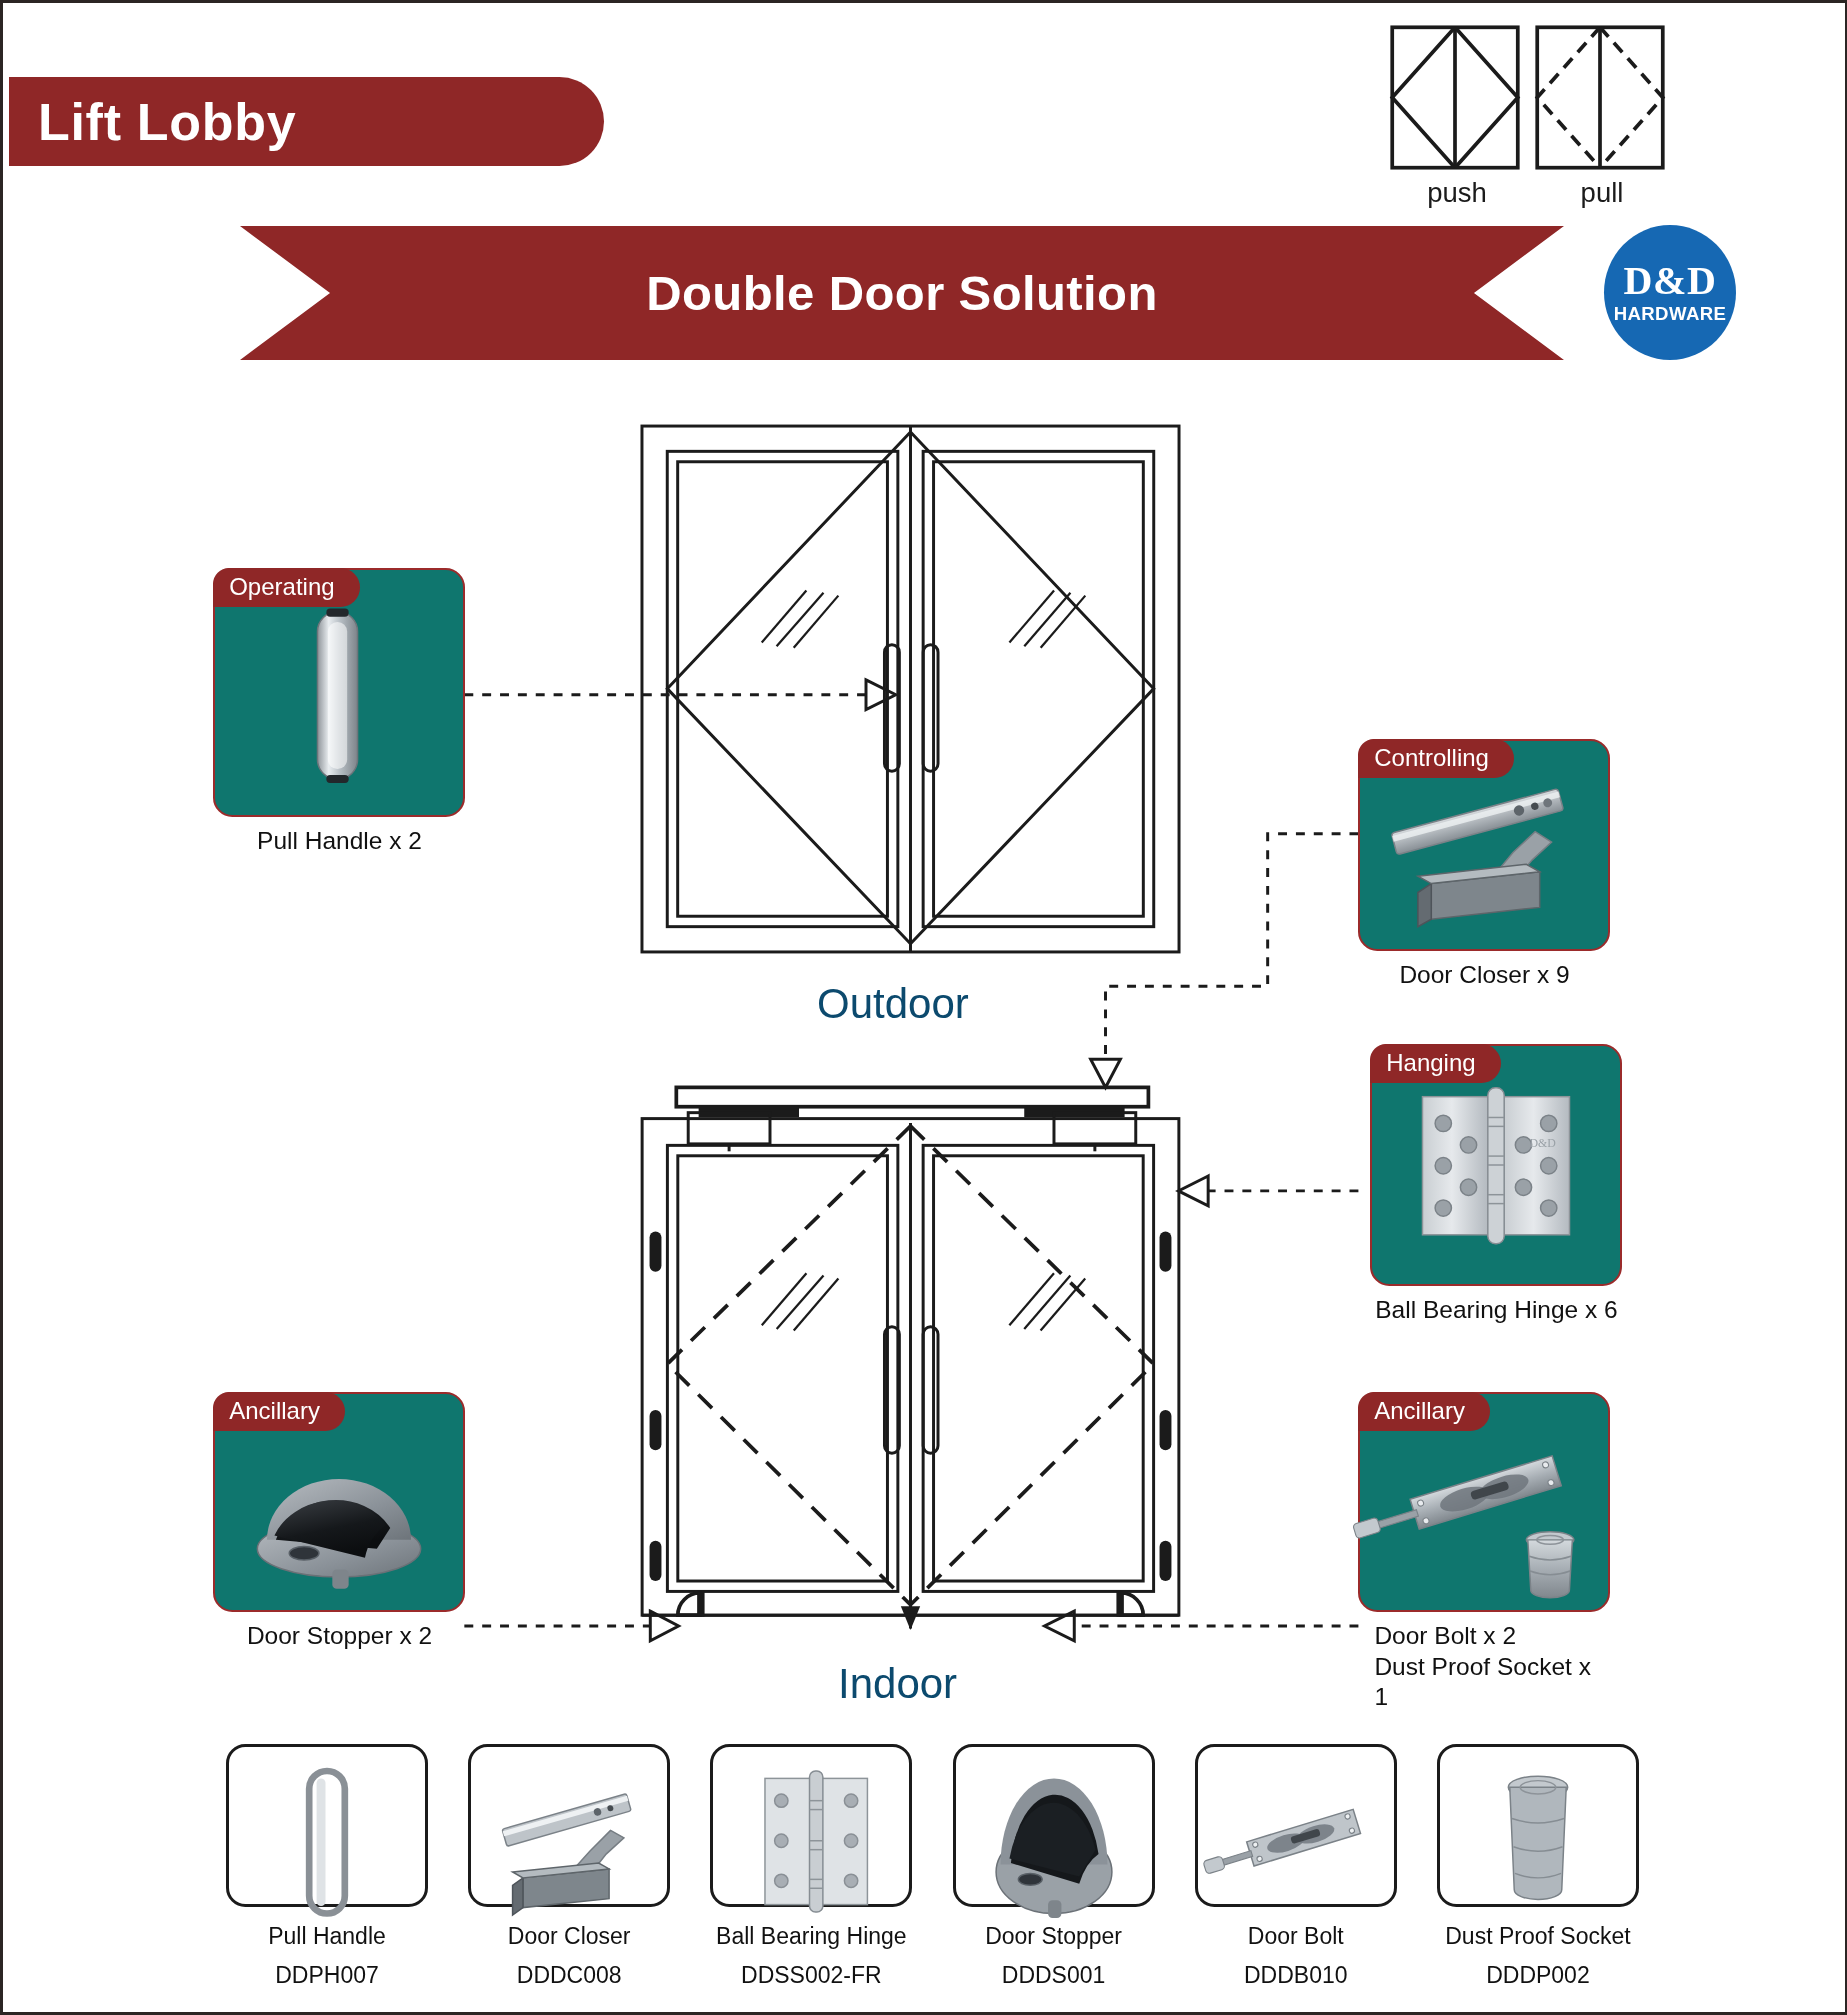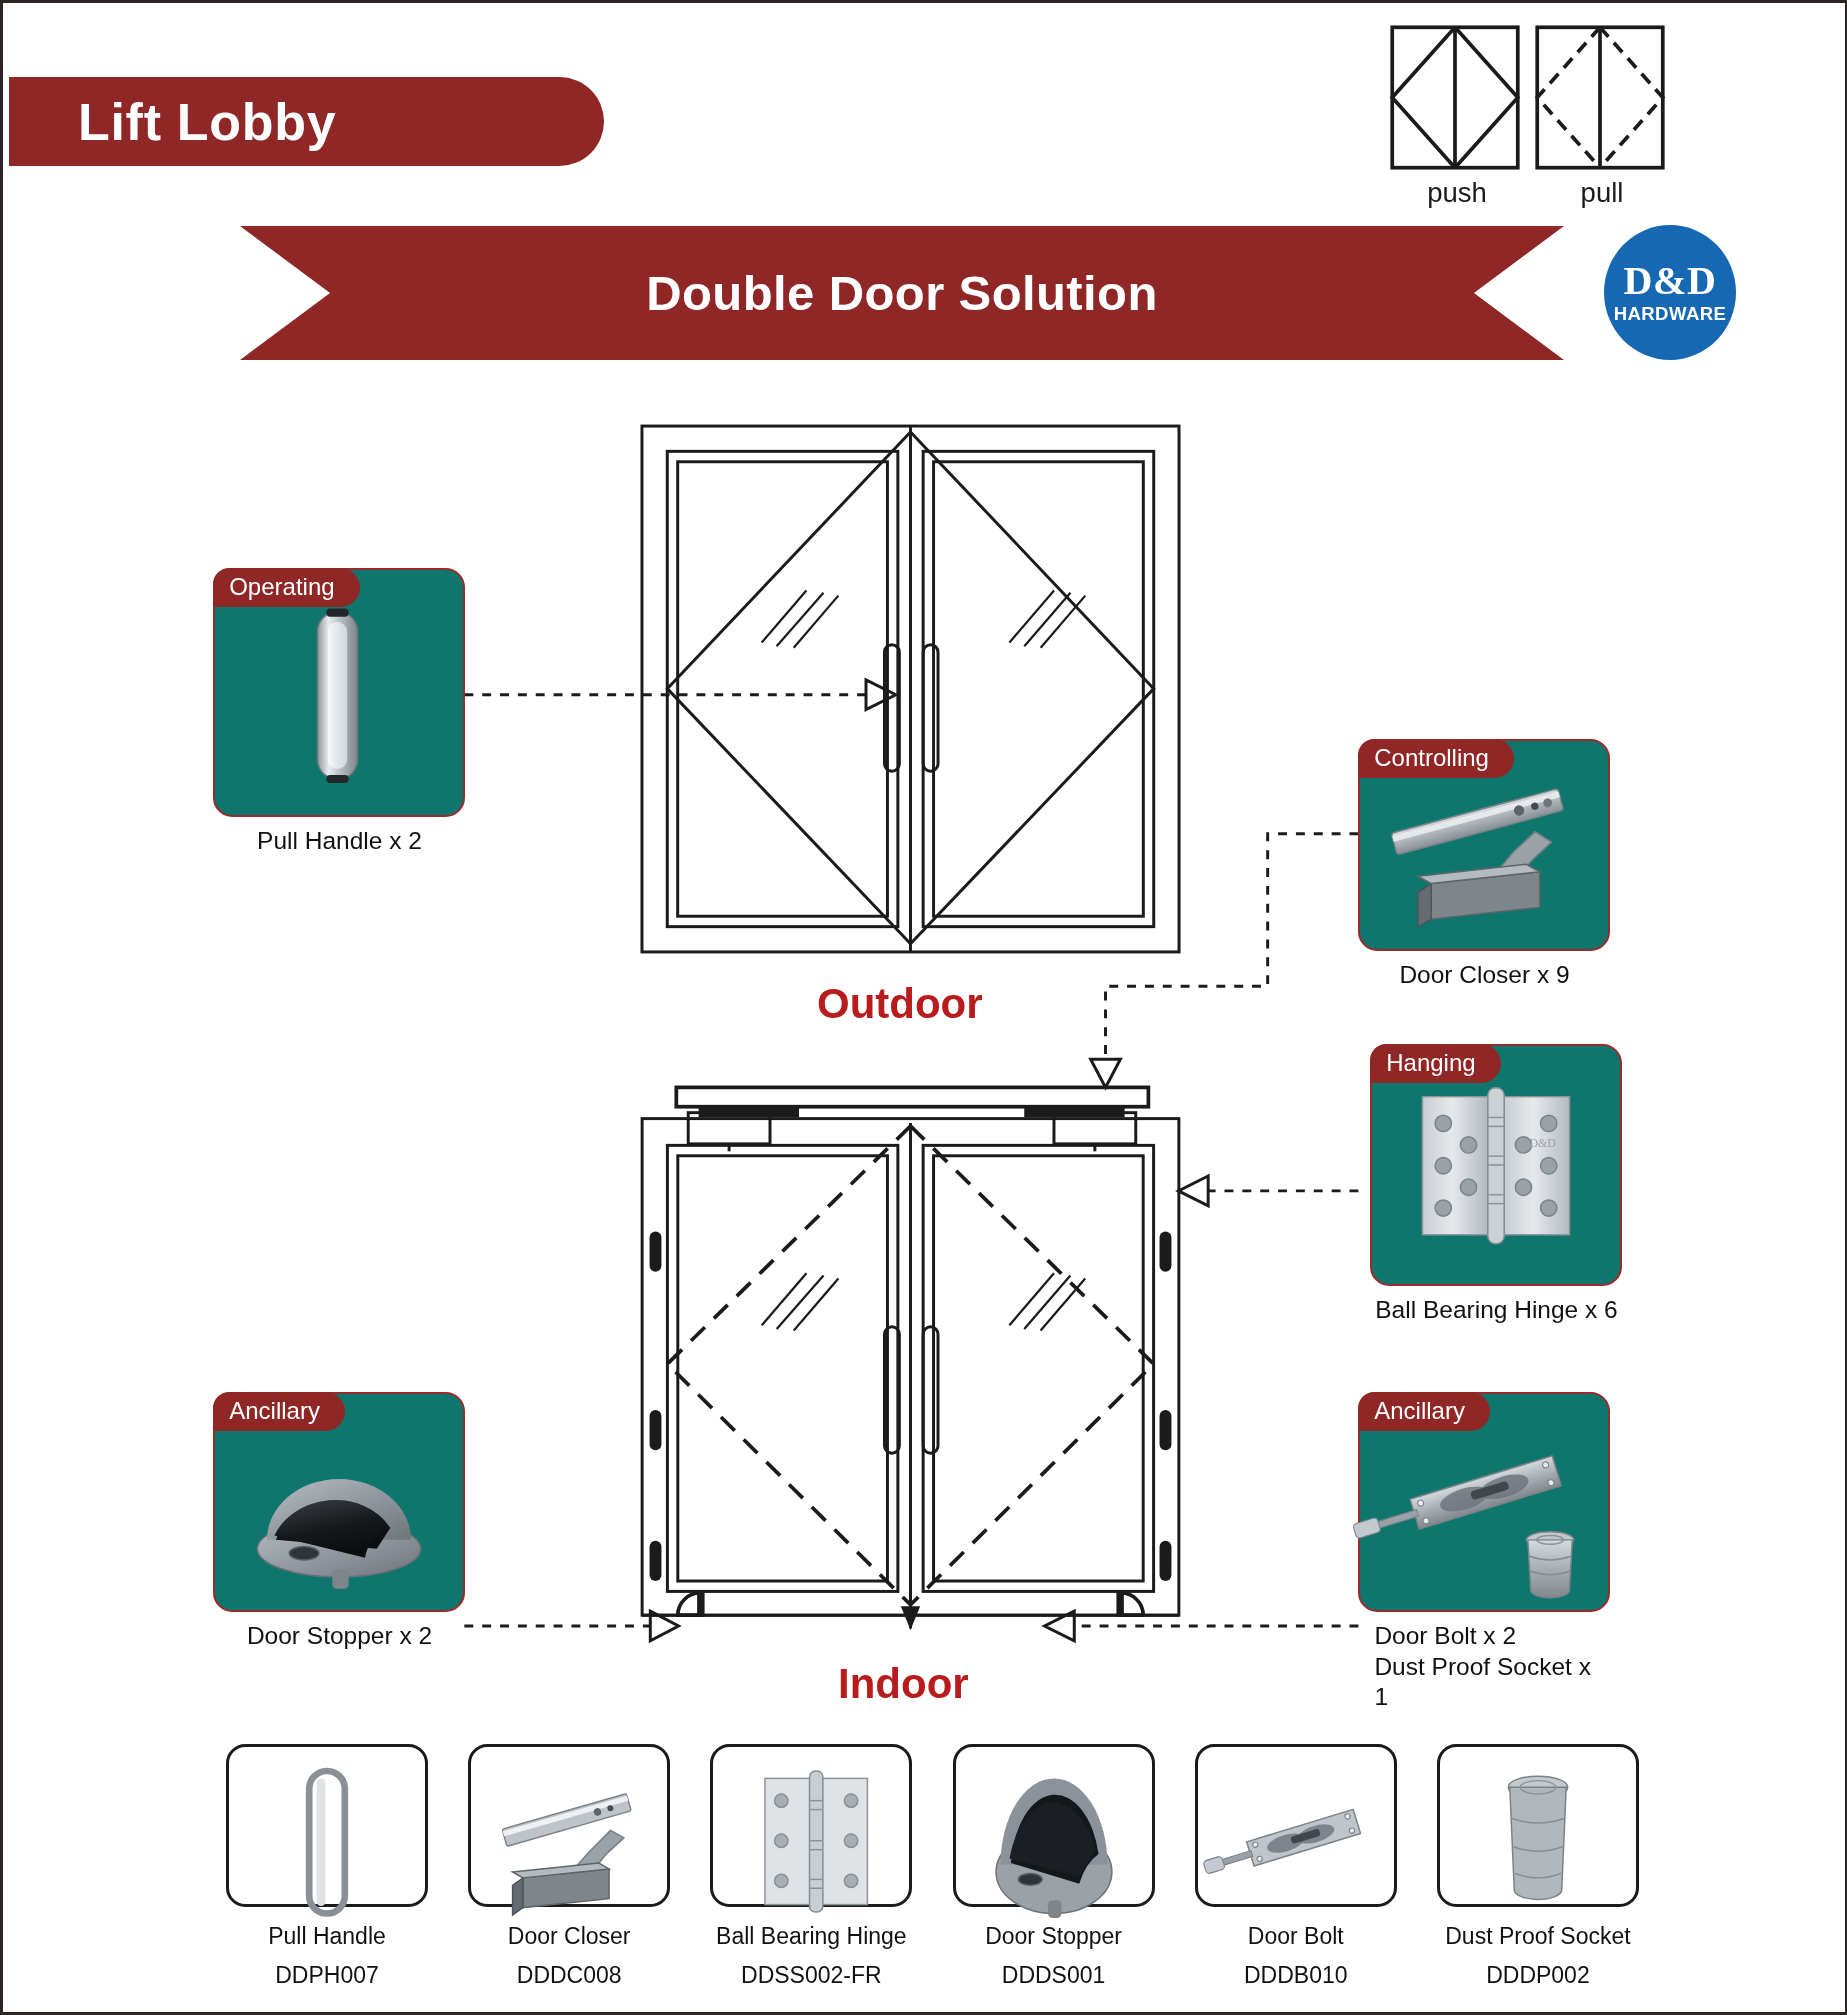--- a/index.html
+++ b/index.html
@@ -8,21 +8,21 @@
     position:relative;width:1848px;height:2015px;background:#fff;
     border:3.7px solid #2b2523;box-sizing:border-box;overflow:hidden;
   }
   
   .room-tag{
     position:absolute;left:6px;top:74px;width:595px;height:89px;
     background:#8f2727;border-radius:0 45px 45px 0;
     display:flex;align-items:center;
   }
   .room-tag span{
-    color:#fff;font-size:52px;font-weight:bold;padding-left:69px;letter-spacing:0.7px;
+    color:#fff;font-size:52px;font-weight:bold;padding-left:29px;letter-spacing:0.7px;
     font-family:"Liberation Sans",sans-serif;
   }
   
   .legend{position:absolute;left:1372px;top:22px;width:387px;height:186px;}
   .legend .cell{position:absolute;top:0;width:134px;}
   .legend .cell.push{left:15px;}
   .legend .cell.pull{left:160px;}
   .legend .box{width:130px;height:145px;position:relative;}
   .legend .cap{
     text-align:center;font-size:27.5px;color:#1b1b1b;margin-top:7.4px;
@@ -63,21 +63,21 @@
   .card .tab span{color:#fff;font-size:24px;font-family:"Liberation Sans",sans-serif;}
   .card .caption{
     margin-top:9px;font-size:24.5px;color:#111;text-align:center;line-height:1.25;
     font-family:"Liberation Sans",sans-serif;white-space:pre-line;
   }
   .card .caption.left{text-align:left;padding-left:16.4px;}
   .art{position:absolute;left:0;top:0;width:100%;height:100%;}
 
   
   .door-label{
-    position:absolute;font-size:42px;color:#b91c1c;font-weight:700;
+    position:absolute;font-size:42px;color:#0c4a6e;font-weight:400;
     font-family:"Liberation Sans",sans-serif;
   }
   
   .strip{position:absolute;left:223px;top:1741px;width:1413px;height:245px;
     display:flex;justify-content:space-between;text-align:center;}
   .prod{width:202px;display:flex;flex-direction:column;align-items:center;}
   .prod .pbox{
     width:202px;height:195px;border:3px solid #1b1b1b;border-radius:19.3px;background:#fff;
     position:relative;box-sizing:border-box;
   }

